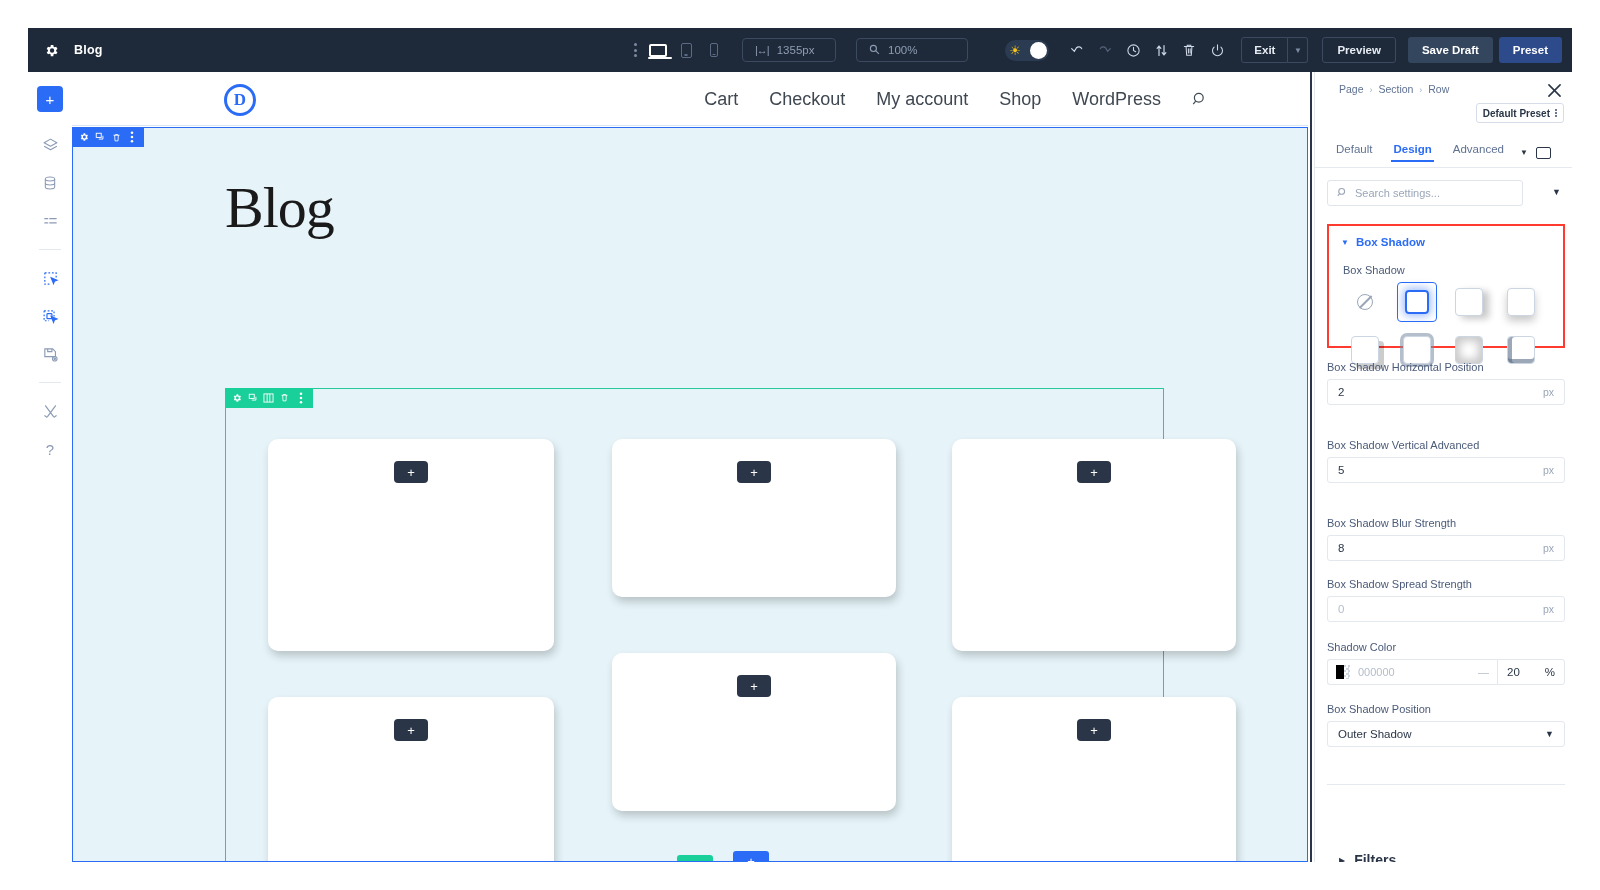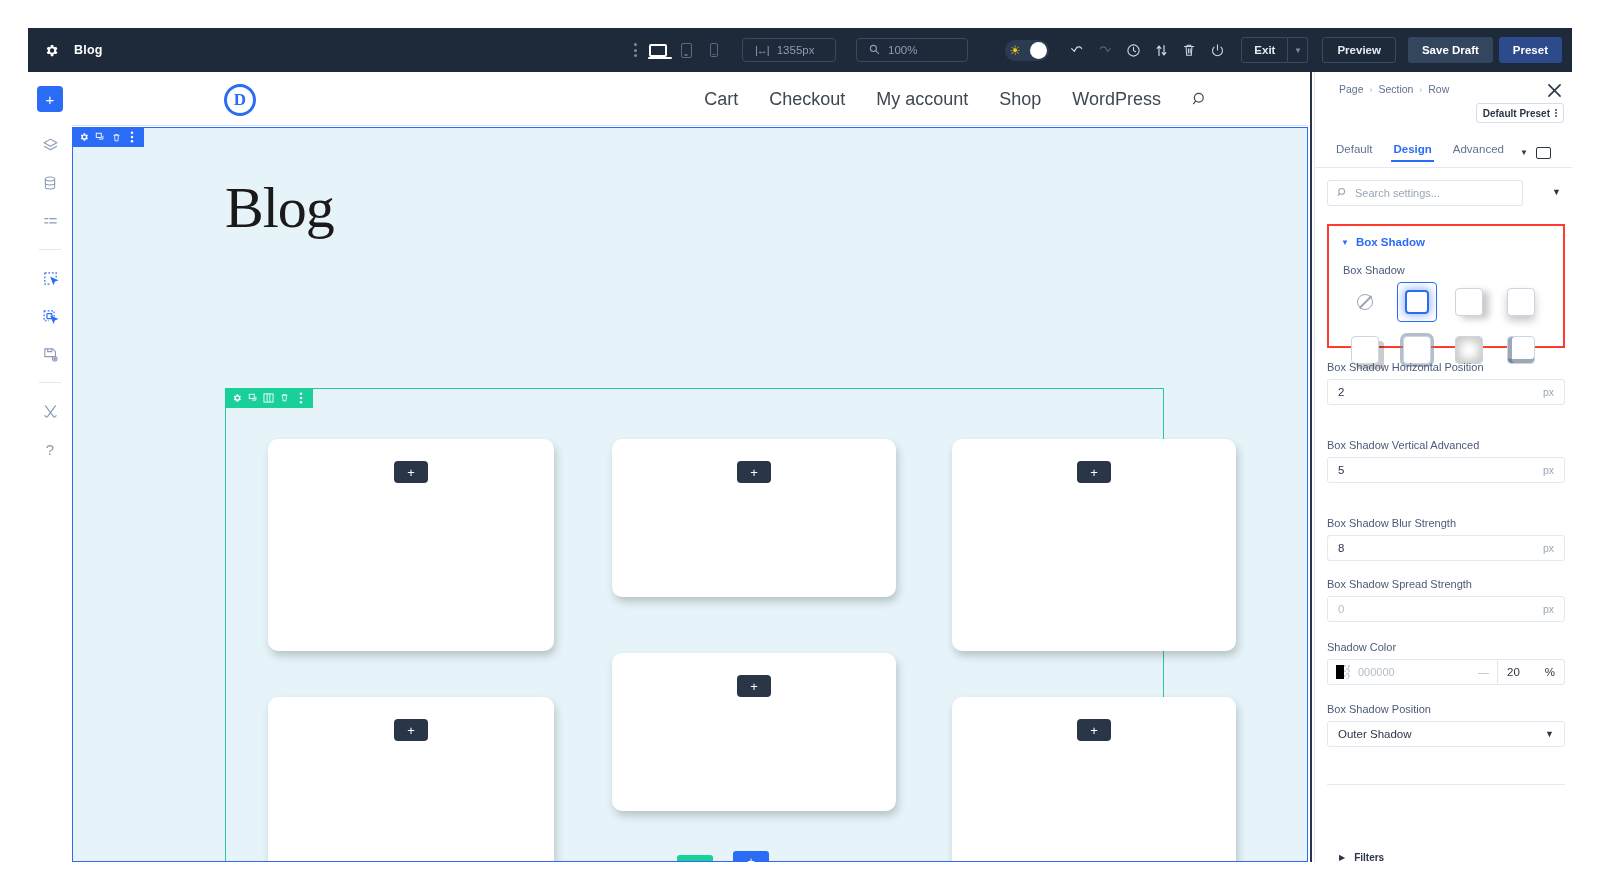--- a/index.html
+++ b/index.html
@@ -244,21 +244,21 @@
   }
   .sel {
     margin-top:4px; height: 26px; border:1px solid #e3e8ef; border-radius:3px; background:#fff;
     display:flex; align-items:center; justify-content:space-between; padding:0 10px;
     font-size:11.5px; color:#2a3647;
   }
   .sel .car { color:#2a3647; font-size: 9px; }
   .panel-divider { position:absolute; left: 12px; width: 238px; height:1px; background:#e6eaf0; }
   .filters-row { position:absolute; left: 24px; top: 780px; display:flex; align-items:center; gap: 9px; }
   .filters-row .tri { color:#2a3647; font-size:8px; }
-  .filters-row .lbl { font-size: 10px; color:#2a3647; font-weight:bold; }
+  .filters-row .lbl { font-size: 14px; color:#2a3647; font-weight:bold; }
   .panel-edge { position:absolute; left: 1282px; top: 44px; width: 2px; height: 790px; background:#2a3647; }
 </style>
 </head>
 <body>
 
 <div class="app">
 
   <div class="topbar">
     <div class="tb-gear">
       <svg width="15" height="15" viewBox="0 0 24 24" fill="#ffffff">

